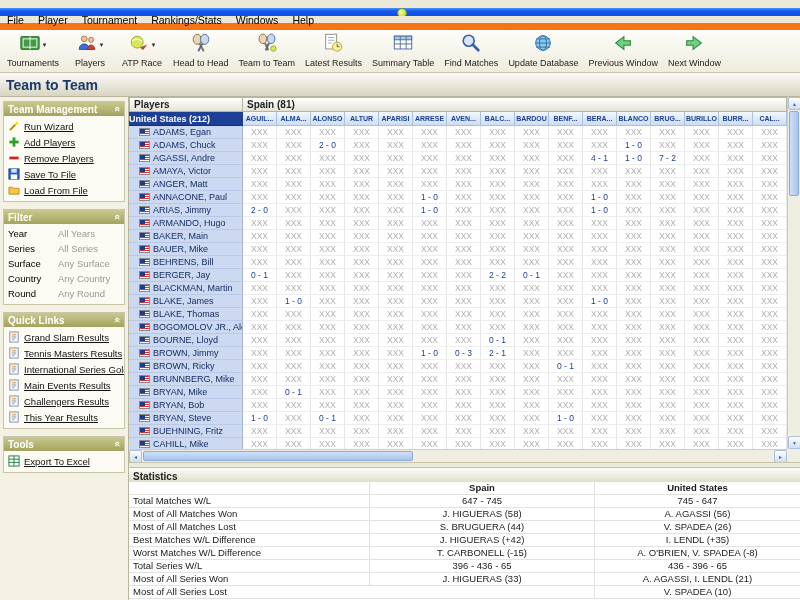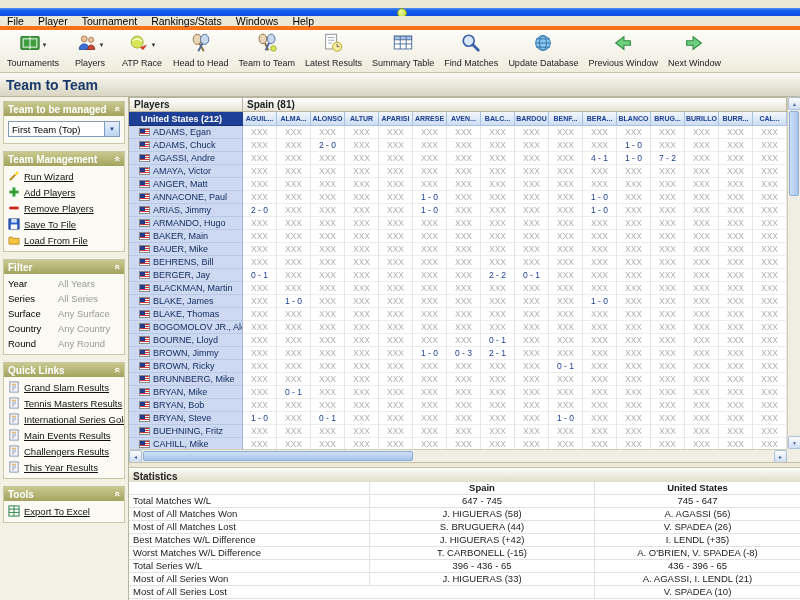--- a/index.html
+++ b/index.html
@@ -9,21 +9,21 @@
 
   
   .titlebar{position:absolute;left:0;top:8px;width:800px;height:16px;
     background:linear-gradient(180deg,#4e8ef7 0%,#155bf0 18%,#0b4adf 60%,#0a3dad 100%);
     color:#fff;font-size:11px;font-weight:bold;display:flex;align-items:center;gap:4px;padding-left:3px;flex-direction:column;}
   .title-ball{width:10px;height:10px;border-radius:50%;flex:none;
     background:radial-gradient(circle at 35% 35%,#eef89a,#b6d42e);border:1px solid #7a941c;}
 
   
   .menubar{position:absolute;left:0;top:16px;width:800px;height:14px;background:#ece9d8;
-    border-bottom:4px solid #f97316;display:flex;align-items:center;font-size:10.5px;color:#000;}
+    border-bottom:7px solid #f97316;display:flex;align-items:center;font-size:10.5px;color:#000;}
   .menu-item{padding:0 7px;height:100%;display:flex;align-items:center;cursor:default;}
 
   
   .toolbar{position:absolute;left:0;top:30px;width:800px;height:43px;
     background:linear-gradient(180deg,#fdfdfa,#efecdd);border-bottom:1px solid #c6c2ac;
     display:flex;align-items:stretch;padding:1px 2px;}
   .tb-btn{display:flex;flex-direction:column;align-items:center;padding:2px 5px 1px;min-width:52px;}
   .tb-iconrow{display:flex;align-items:center;height:24px;}
   .tb-drop{font-size:6px;color:#333;margin-left:1px;}
   .tb-label{font-size:9px;color:#222;white-space:nowrap;margin-top:1px;}
@@ -57,21 +57,21 @@
 
   
   .grid{position:absolute;left:0;top:0;width:671px;height:365px;background:#fff;overflow:hidden;}
   .g-top{position:absolute;left:0;top:0;width:658px;height:15px;display:flex;}
   .g-players{width:114px;flex:none;background:linear-gradient(180deg,#ffffff,#e6e3d4);
     border:1px solid #b8b49e;font-size:10px;font-weight:bold;color:#222;display:flex;align-items:center;padding-left:4px;}
   .g-team-top{flex:1;background:linear-gradient(180deg,#ffffff,#e6e3d4);border:1px solid #b8b49e;border-left:none;
     font-size:10px;font-weight:bold;color:#222;display:flex;align-items:center;padding-left:4px;}
   .g-cols{position:absolute;left:0;top:15px;width:658px;height:14px;display:flex;}
   .g-left-team{width:114px;flex:none;background:#1e3f96;color:#fff;font-size:9px;font-weight:bold;
-    display:flex;align-items:center;padding-left:12px;border-bottom:1px solid #16306f;}
+    display:flex;align-items:center;padding-left:0;border-bottom:1px solid #16306f;}
   .g-col{width:34px;flex:none;background:linear-gradient(180deg,#f3f7fd,#cdddf3);
     border-right:1px solid #a9c0de;border-bottom:1px solid #a9c0de;color:#1c3f94;font-weight:bold;
     font-size:7px;display:flex;align-items:center;justify-content:center;overflow:hidden;white-space:nowrap;}
   .g-rows{position:absolute;left:0;top:29px;width:658px;height:323px;overflow:hidden;}
   .g-row{display:flex;height:13px;line-height:13px;}
   .g-name{width:114px;flex:none;background:#ccd9f1;border-bottom:1px solid #b9c8e6;border-right:1px solid #9fb4d8;
     display:flex;align-items:center;gap:3px;padding-left:10px;font-size:9px;color:#10275e;white-space:nowrap;overflow:hidden;}
   .us-flag{width:11px;height:8px;flex:none;position:relative;border:1px solid #8a8a8a;
     background:repeating-linear-gradient(180deg,#cc3333 0,#cc3333 1px,#fff 1px,#fff 2px);}
   .us-flag i{position:absolute;left:0;top:0;width:5px;height:4px;background:#223a8c;}
@@ -247,32 +247,20 @@
         </div>
         <div class="tb-label">Next Window</div>
       </div>
     </div>
 
   <div class="pagehead">
     <span>Team to Team</span>
   </div>
 
   <div class="sidebar" id="sidebar">
-      <div class="panel">
-        <div class="panel-h">
-          <span class="panel-title">Team to be managed</span>
-          <span class="chev">«</span>
-        </div>
-        <div class="panel-b">
-          <div class="combo">
-            <span class="combo-value">First Team (Top)</span>
-            <span class="combo-btn">▼</span>
-          </div>
-        </div>
-      </div>
       <div class="panel">
         <div class="panel-h">
           <span class="panel-title">Team Management</span>
           <span class="chev">«</span>
         </div>
         <div class="panel-b">
           <div class="s-item">
             <span class="s-icon">
               <svg width="12" height="12" viewBox="0 0 13 13">
                 <line x1="2" y1="11" x2="8" y2="5" stroke="#b8860b" stroke-width="2"></line>

